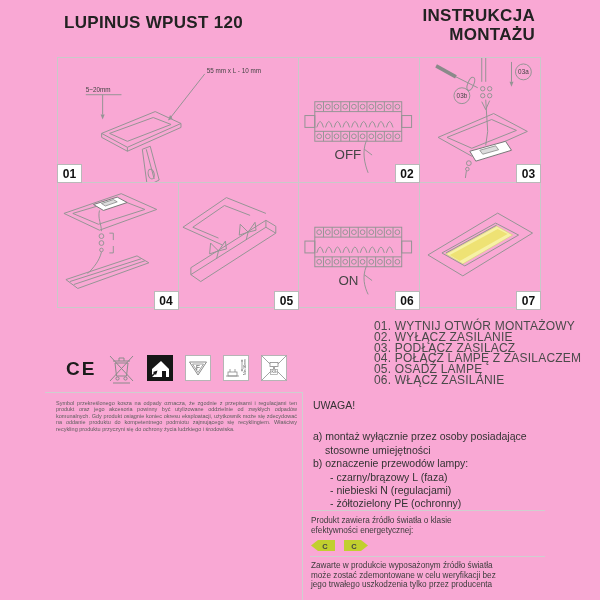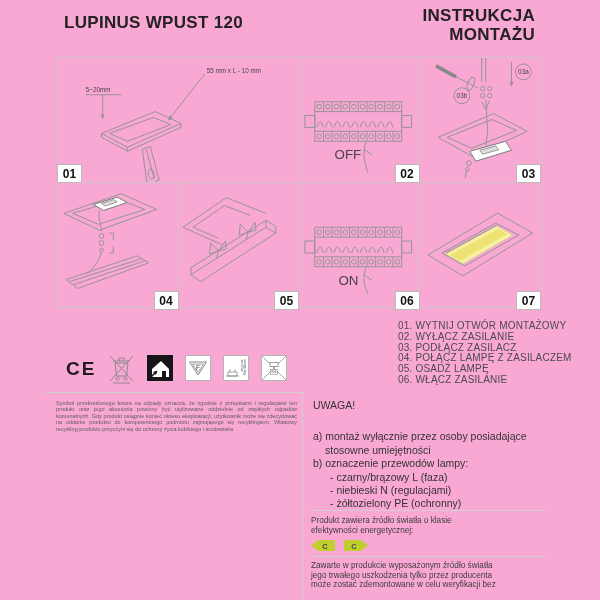--- a/index.html
+++ b/index.html
@@ -12,21 +12,21 @@
         border:1px solid #c9c9c9;box-sizing:border-box;}
   .cell{position:relative;border-right:1px solid #c9c9c9;border-bottom:1px solid #c9c9c9;box-sizing:border-box;}
   .cell.span2{grid-column:span 2;}
   .cell.nr{border-right:none;}
   .cell.nb{border-bottom:none;}
   .cell svg{position:absolute;left:0;top:0;width:100%;height:100%;}
   .badge{position:absolute;bottom:-1px;width:25px;height:19px;background:#fff;
          border:1px solid #b9b9b9;font-size:12px;font-weight:bold;color:#111;
          display:flex;align-items:center;justify-content:center;box-sizing:border-box;margin-top:48px;}
   .badge.br{right:-1px;} .badge.bl{left:-1px;}
-  .steps{position:absolute;left:398px;top:321px;font-size:10px;line-height:10.8px;color:#4a4a4a;letter-spacing:.2px;}
+  .steps{position:absolute;left:374px;top:321px;font-size:12px;line-height:10.8px;color:#4a4a4a;letter-spacing:.2px;}
   .symbols{position:absolute;left:66px;top:351px;height:34px;display:flex;align-items:center;gap:12px;}
   .ce{font-size:19px;font-weight:bold;color:#1c1c1c;letter-spacing:2px;line-height:25px;}
   .hline{position:absolute;height:1px;background:#cfcfcf;}
   .vline{position:absolute;width:1px;background:#cfcfcf;}
   .fineprint{position:absolute;left:56px;top:400px;width:241px;font-size:5.5px;line-height:6.4px;
              color:#5d5d5d;text-align:justify;}
   .notice{position:absolute;left:313px;top:399px;font-size:10.5px;line-height:13.4px;color:#333;}
   .notice .t{margin-bottom:18px;}
   .ind1{padding-left:12px;} .ind2{padding-left:17px;}
   .energy{position:absolute;left:311px;top:516px;font-size:8.2px;line-height:9.6px;color:#3c3c3c;}
@@ -360,17 +360,17 @@
       <polygon points="0,5.5 7,0 24,0 24,11 7,11" fill="#c1cf2e"></polygon>
       <text x="14" y="8.6" font-size="7.5" font-weight="bold" text-anchor="middle" fill="#fff">C</text>
     </svg>
     <svg width="24" height="11" viewBox="0 0 24 11">
       <polygon points="0,0 17,0 24,5.5 17,11 0,11" fill="#c1cf2e"></polygon>
       <text x="10" y="8.6" font-size="7.5" font-weight="bold" text-anchor="middle" fill="#fff">C</text>
     </svg>
   </div>
   <div class="enote">
     <div>Zawarte w produkcie wyposażonym źródło światła</div>
+    <div>może zostać zdemontowane w celu weryfikacji bez</div>
     <div>jego trwałego uszkodzenia tylko przez producenta</div>
-    <div>może zostać zdemontowane w celu weryfikacji bez</div>
   </div>
 
 </div>
 
 </body></html>

